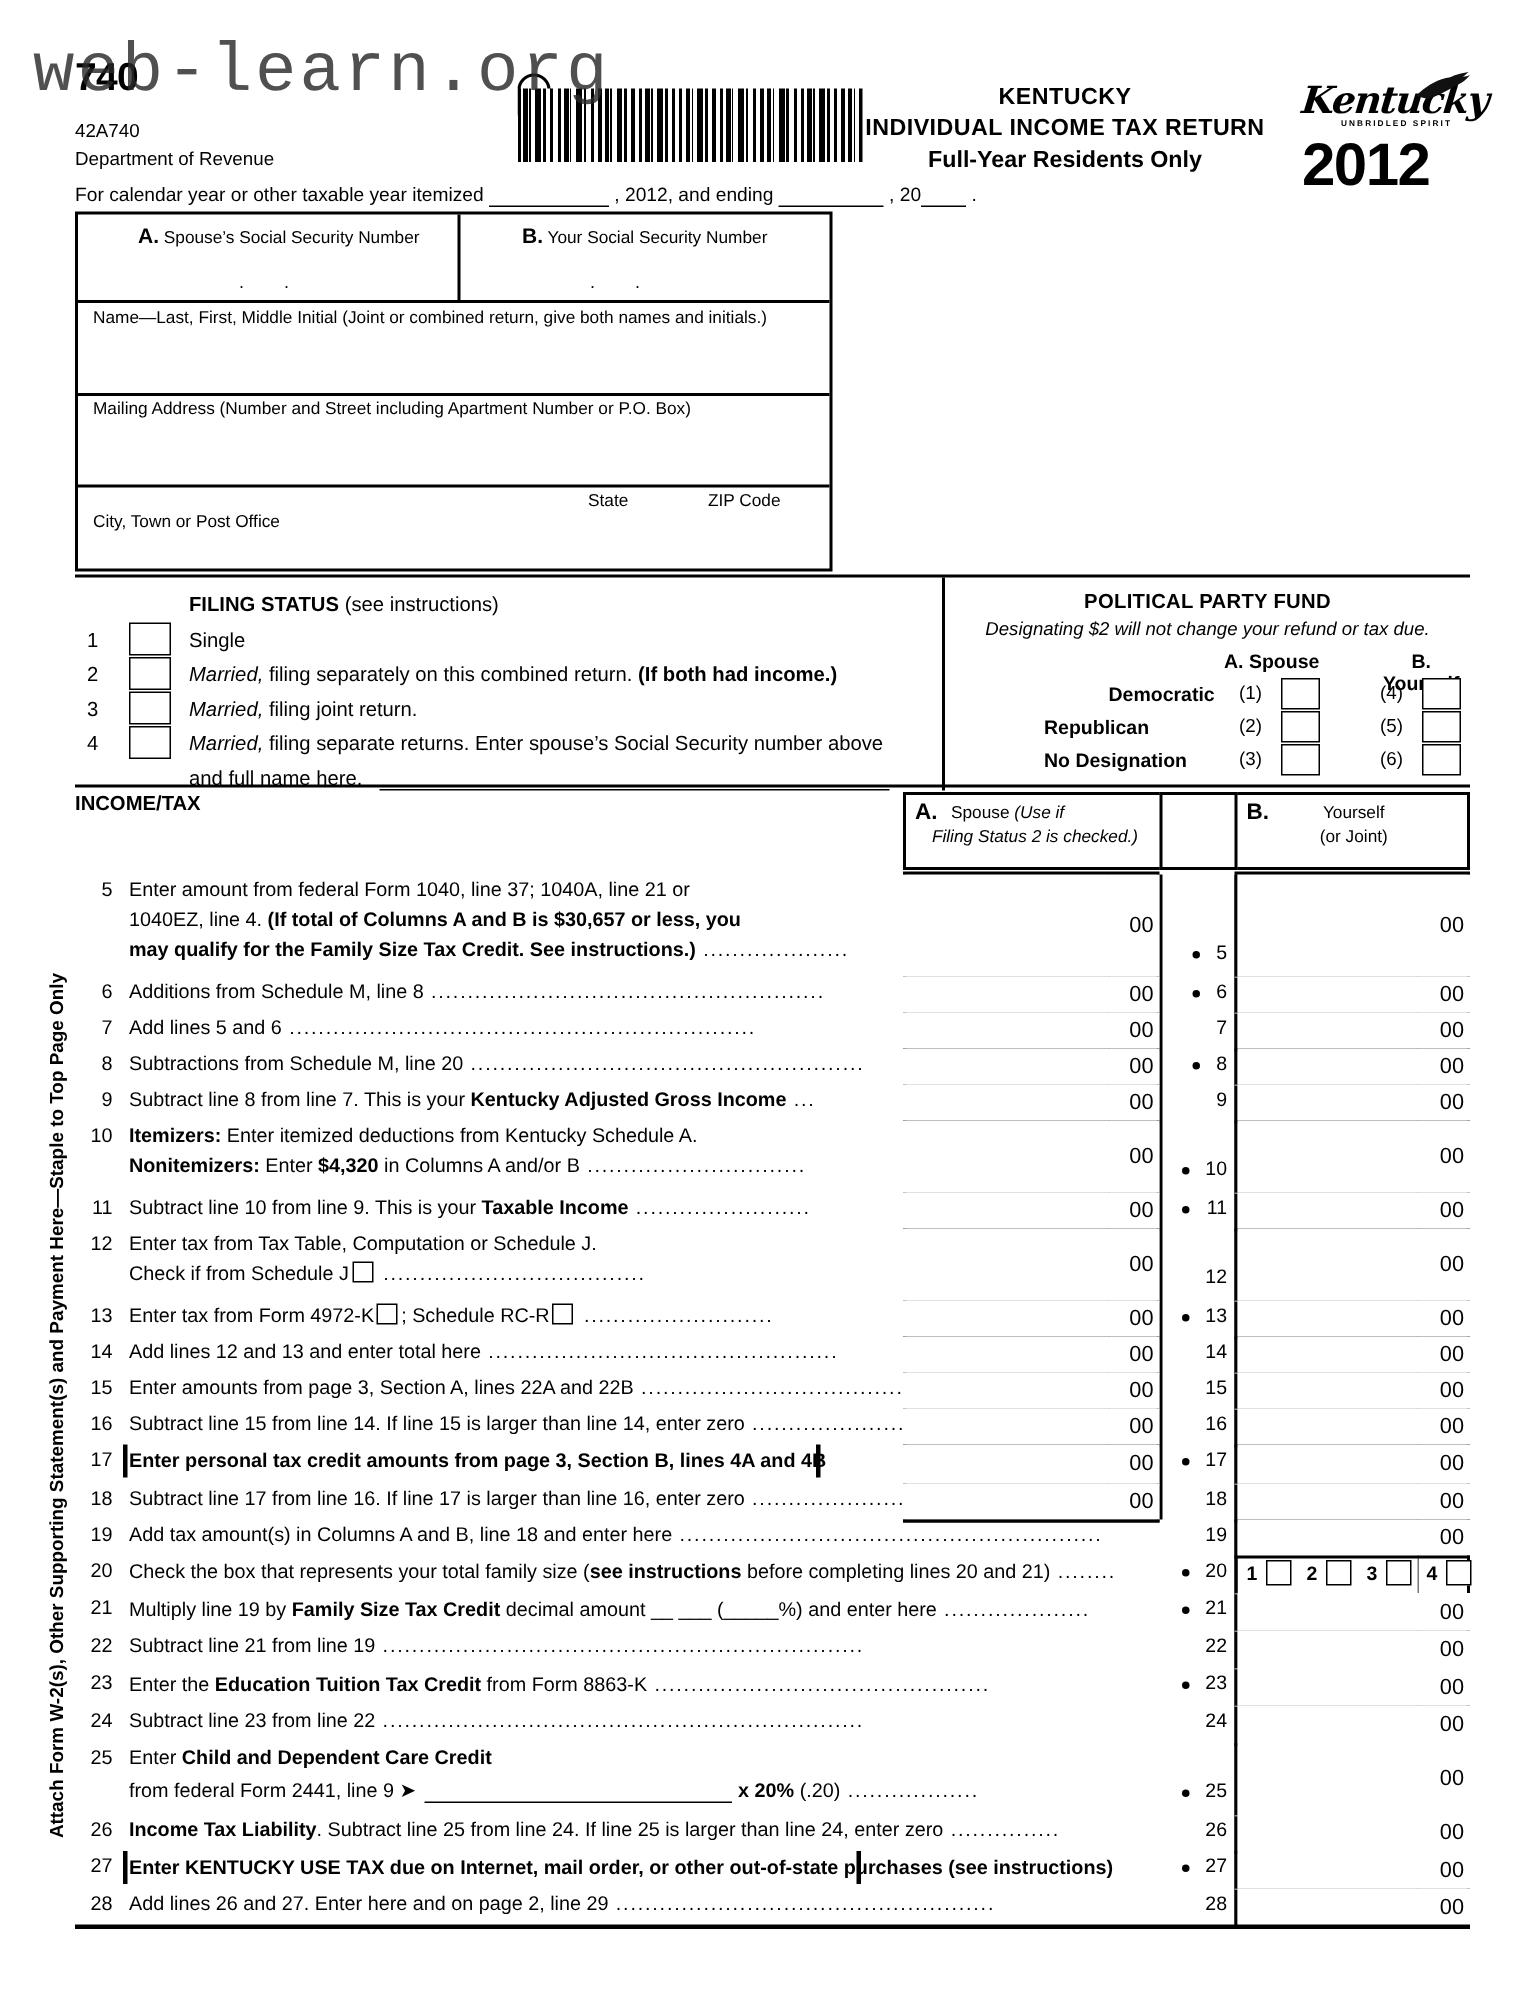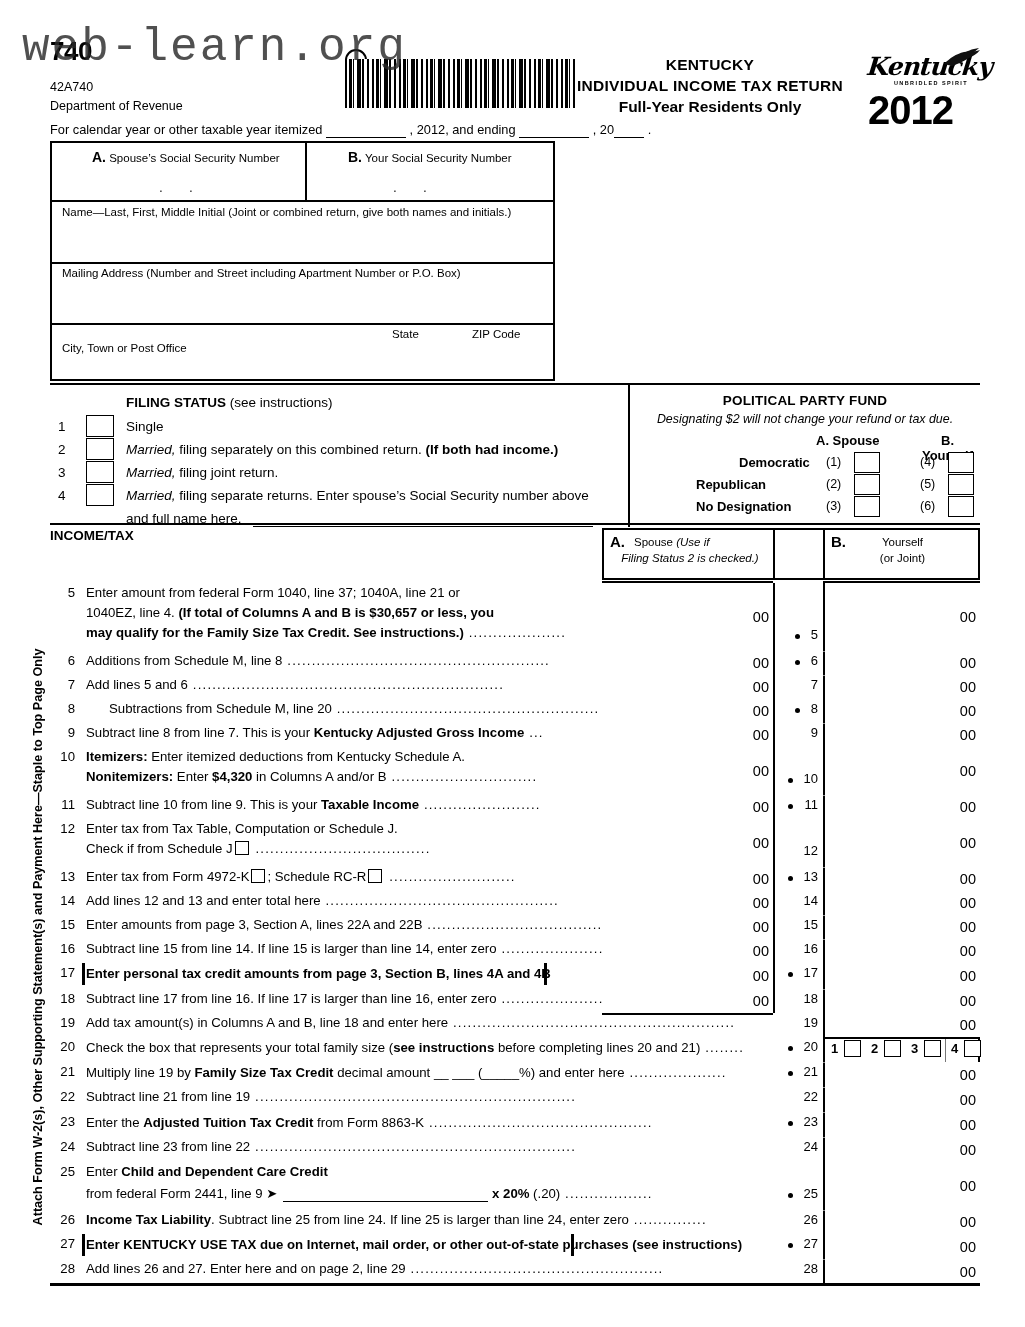--- a/index.html
+++ b/index.html
@@ -291,21 +291,21 @@
         <div class="lrow" style="top: 126px;">
           <div class="lnum" style="top: 2px;">6</div>
           <div class="ltxt" style="top: 2px;"><span>Additions from Schedule M, line 8</span><span class="dots"> ......................................................</span></div>
         </div>
         <div class="lrow" style="top: 150px;">
           <div class="lnum" style="top: 2px;">7</div>
           <div class="ltxt" style="top: 2px;"><span>Add lines 5 and 6</span><span class="dots"> ................................................................</span></div>
         </div>
         <div class="lrow" style="top: 174px;">
           <div class="lnum" style="top: 2px;">8</div>
-          <div class="ltxt" style="top: 2px; margin-left: 23px;"><span>Subtractions from Schedule M, line 20</span><span class="dots"> ......................................................</span></div>
+          <div class="ltxt" style="top: 2px;"><span>Subtractions from Schedule M, line 20</span><span class="dots"> ......................................................</span></div>
         </div>
         <div class="lrow" style="top: 198px;">
           <div class="lnum" style="top: 2px;">9</div>
           <div class="ltxt" style="top: 2px;"><span>Subtract line 8 from line 7. This is your </span><b>Kentucky Adjusted Gross Income</b><span class="dots"> ...</span></div>
         </div>
         <div class="lrow" style="top: 222px;">
           <div class="lnum" style="top: 2px;">10</div>
           <div class="ltxt" style="top: 2px;"><b>Itemizers:</b><span> Enter itemized deductions from Kentucky Schedule A.</span></div>
           <div class="ltxt" style="top: 22px;"><b>Nonitemizers:</b><span> Enter </span><b>$4,320</b><span> in Columns A and/or B</span><span class="dots"> ..............................</span></div>
         </div>
@@ -355,21 +355,21 @@
         <div class="lrow" style="top: 537px;">
           <div class="lnum" style="top: 2px;">21</div>
           <div class="ltxt" style="top: 3px;"><span>Multiply line 19 by </span><b>Family Size Tax Credit</b><span> decimal amount __  ___ (_____%) and enter here</span><span class="dots"> ....................</span></div>
         </div>
         <div class="lrow" style="top: 562px;">
           <div class="lnum" style="top: 2px;">22</div>
           <div class="ltxt" style="top: 2px;"><span>Subtract line 21 from line 19</span><span class="dots"> ..................................................................</span></div>
         </div>
         <div class="lrow" style="top: 587px;">
           <div class="lnum" style="top: 2px;">23</div>
-          <div class="ltxt" style="top: 3px;"><span>Enter the </span><b>Adjusted Tuition Tax Credit</b><span> from Form 8863-K</span><span class="dots"> ..............................................</span></div>
+          <div class="ltxt" style="top: 3px;"><span>Enter the </span><b>Education Tuition Tax Credit</b><span> from Form 8863-K</span><span class="dots"> ..............................................</span></div>
         </div>
         <div class="lrow" style="top: 612px;">
           <div class="lnum" style="top: 2px;">24</div>
           <div class="ltxt" style="top: 2px;"><span>Subtract line 23 from line 22</span><span class="dots"> ..................................................................</span></div>
         </div>
         <div class="lrow" style="top: 637px;">
           <div class="lnum" style="top: 2px;">25</div>
           <div class="ltxt" style="top: 2px;"><span>Enter </span><b>Child and Dependent Care Credit</b></div>
           <div class="ltxt" style="top: 24px;"><span>from federal Form 2441, line 9 ➤</span><span class="ul" style="width: 205px; margin-left: 6px;">&nbsp;</span><span> </span><b>x 20%</b><span> (.20)</span><span class="dots"> ..................</span></div>
         </div>

